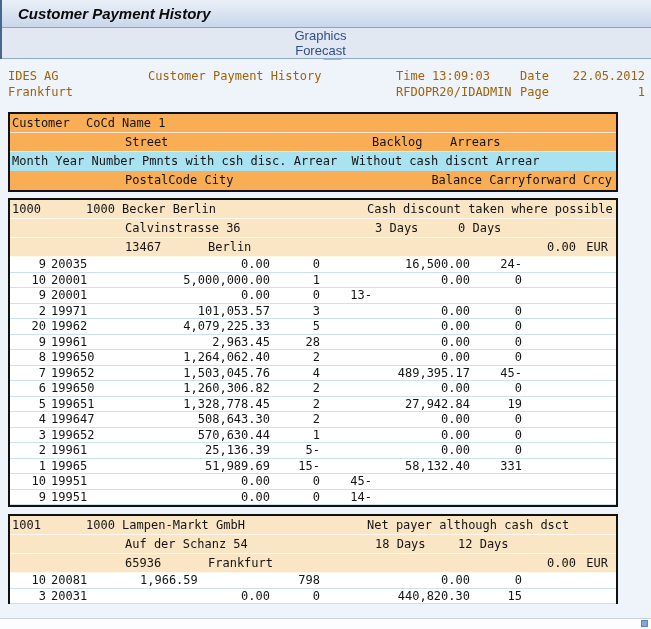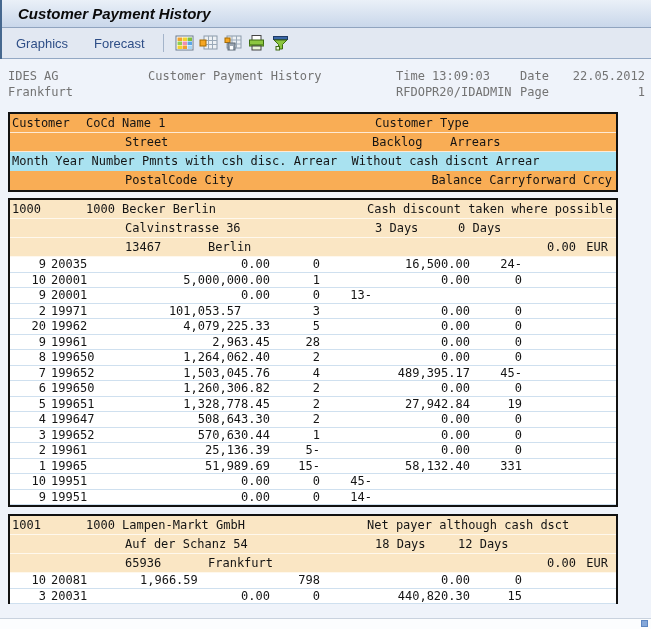--- a/index.html
+++ b/index.html
@@ -16,35 +16,36 @@
     padding-left: 16px;
   }
   .title { font-size: 15px; font-weight: bold; font-style: italic; color: #0a0a0a; }
 
   .toolbar {
     height: 31px;
     background: #E2E8F2;
     border-bottom: 1px solid #93A8C4;
     display: flex; align-items: center;
     padding-left: 14px;
+    flex-direction: column;
   }
   .tbtn { color: #2E4E87; font-size: 13px; margin-right: 26px; cursor: default; }
   .tsep { width: 1px; height: 18px; background: #A4B4CA; margin: 0 10px 0 -8px; }
   .ticon { width: 22px; height: 21px; display: flex; align-items: center; justify-content: center; margin-right: 2px; }
 
   .content {
     position: absolute; top: 60px; left: 0; right: 0; bottom: 0;
     background: #EFF3FA;
     padding: 9px 0 0 8px;
     overflow: hidden;
   }
 
   .mono, .page-header, .tbox { font-family: "DejaVu Sans Mono", "Liberation Mono", monospace; font-size: 12px; }
 
-  .page-header { position: relative; width: 637px; color: #737373; margin-bottom: 11px; }
+  .page-header { position: relative; width: 637px; color: #a16207; margin-bottom: 11px; }
   .hline { position: relative; height: 16px; }
 
   .tline { position: relative; }
   .tcell { position: absolute; top: 0; white-space: pre; }
 
   .tbox { width: 610px; border: 2px solid #111; background: #fff; color: #141414; }
   .headerbox { margin-bottom: 6px; }
   .block { margin-bottom: 7px; }
   .block.clipped { border-bottom: none; }
 
@@ -149,21 +150,20 @@
         <span class="tcell" style="left: 0px;">Frankfurt</span>
         <span class="tcell" style="left: 388px;">RFDOPR20/IDADMIN</span>
         <span class="tcell" style="left: 512px;">Page</span>
         <span class="tcell" style="right: 0px;">1</span>
       </div>
     </div>
   <div class="tbox headerbox">
       <div class="tline row-orange">
         <span class="tcell" style="left: 2px;">Customer</span>
         <span class="tcell" style="left: 76px;">CoCd Name 1</span>
-        <span class="tcell" style="left: 365px;">Customer Type</span>
       </div>
       <div class="tline row-orange">
         <span class="tcell" style="left: 115px;">Street</span>
         <span class="tcell" style="left: 362px;">Backlog</span>
         <span class="tcell" style="left: 440px;">Arrears</span>
       </div>
       <div class="tline row-blue">
         <span class="tcell" style="left: 2px;">Month Year Number Pmnts with csh disc. Arrear  Without cash discnt Arrear</span>
       </div>
       <div class="tline row-orange">
@@ -212,21 +212,21 @@
           <span class="dcell" style="width: 34px; text-align: left; padding-left: 5px;">2000</span>
           <span class="dcell" style="width: 60px; text-align: left;">1</span>
           <span class="dcell" style="width: 130px; text-align: right;">0.00</span>
           <span class="dcell" style="width: 50px; text-align: right;">0</span>
           <span class="dcell" style="width: 52px; text-align: right;">13-</span>
         </div>
         <div class="drow">
           <span class="dcell" style="width: 36px; text-align: right;">2</span>
           <span class="dcell" style="width: 34px; text-align: left; padding-left: 5px;">1997</span>
           <span class="dcell" style="width: 60px; text-align: left;">1</span>
-          <span class="dcell" style="width: 130px; text-align: center;">101,053.57</span>
+          <span class="dcell" style="width: 130px; text-align: right;">101,053.57</span>
           <span class="dcell" style="width: 50px; text-align: right;">3</span>
           <span class="dcell" style="width: 150px; text-align: right;">0.00</span>
           <span class="dcell" style="width: 52px; text-align: right;">0</span>
         </div>
         <div class="drow">
           <span class="dcell" style="width: 36px; text-align: right;">20</span>
           <span class="dcell" style="width: 34px; text-align: left; padding-left: 5px;">1996</span>
           <span class="dcell" style="width: 60px; text-align: left;">2</span>
           <span class="dcell" style="width: 130px; text-align: right;">4,079,225.33</span>
           <span class="dcell" style="width: 50px; text-align: right;">5</span>

